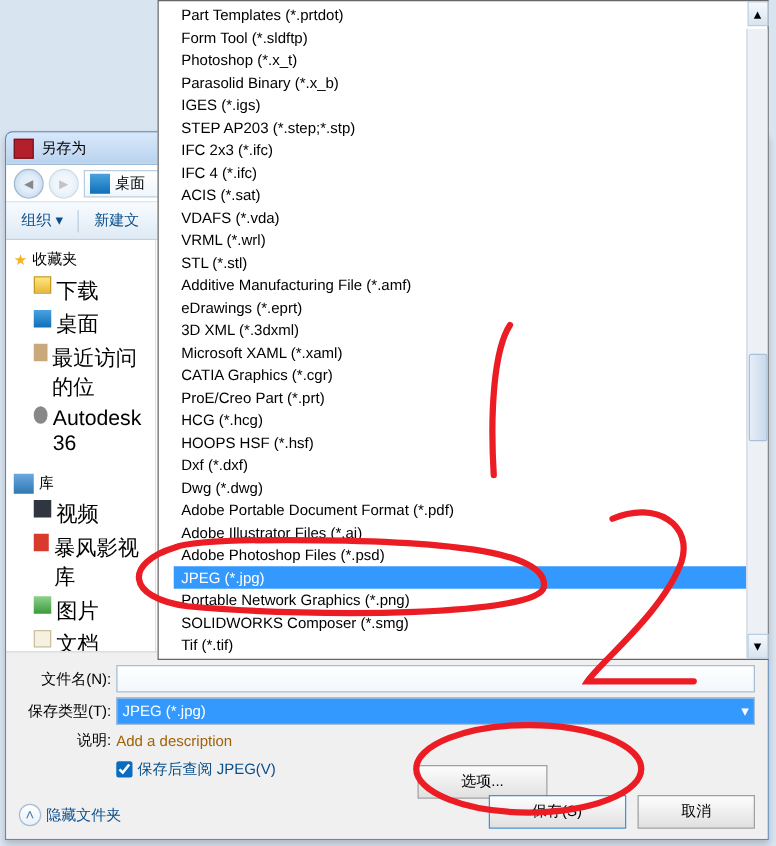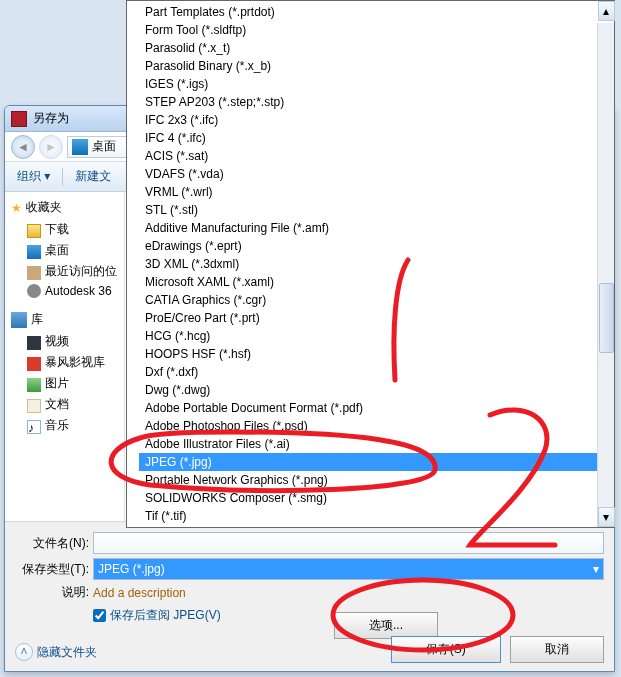--- a/index.html
+++ b/index.html
@@ -30,21 +30,21 @@
   .crumb-icon { width:16px; height:16px; background: linear-gradient(#4aa3e0,#0f6fb8); margin-right:4px;}
   .cmdbar { height:30px; background: linear-gradient(#f7fbff,#dfeaf5); border-bottom:1px solid #c2d2e2; display:flex; align-items:center; padding:0 6px; gap:4px;}
   .cmdbar-item { color:#0a4f8a; padding:4px 6px; }
   .divider { width:1px; height:18px; background:#b9cde0; margin:0 2px;}
 
   .body { display:flex; height: calc(100% - 26px - 30px - 30px - 150px); }
   .sidebar { width:120px; background:#fff; border-right:1px solid #e0e0e0; overflow:hidden; padding:4px 0;}
   .side-sec { margin-bottom:8px; }
   .side-head { display:flex; align-items:center; padding:3px 6px; font-size:12px;}
   .side-head .star { color:#f6b422; margin-right:4px;}
-  .side-item { display:flex; align-items:flex-end; padding:2px 6px 2px 22px; font-size:12px; gap:4px;}
+  .side-item { display:flex; align-items:flex-start; padding:2px 6px 2px 22px; font-size:17px; gap:4px;}
   .side-item .ico { width:14px; height:14px; display:inline-block;}
   .ico-dl { background:linear-gradient(#ffe680,#e8b83a); border:1px solid #c4981c;}
   .ico-desk { background:linear-gradient(#4aa3e0,#0f6fb8);}
   .ico-recent { background:#c9a97c;}
   .ico-auto { background:#888; border-radius:50%;}
   .ico-lib { background:linear-gradient(#6aa8e0,#2f78b3);}
   .ico-baofeng { background:#d83a2c;}
   .ico-video { background:#2f3640;}
   .ico-pic { background:linear-gradient(#8cd28c,#3c9a3c);}
   .ico-doc { background:#f5f0e0; border:1px solid #c9c0a0;}
@@ -210,43 +210,43 @@
       <span class="expander">˄</span>
       <span>隐藏文件夹</span>
     </div>
   </div>
 </div>
 
 <div class="dropdown">
   <div class="dd-list" id="dd-list">
       <div class="dd-item">Part Templates (*.prtdot)</div>
       <div class="dd-item">Form Tool (*.sldftp)</div>
-      <div class="dd-item">Parasolid (*.x_t)</div>
+      <div class="dd-item">Photoshop (*.x_t)</div>
       <div class="dd-item">Parasolid Binary (*.x_b)</div>
       <div class="dd-item">IGES (*.igs)</div>
       <div class="dd-item">STEP AP203 (*.step;*.stp)</div>
       <div class="dd-item">IFC 2x3 (*.ifc)</div>
       <div class="dd-item">IFC 4 (*.ifc)</div>
       <div class="dd-item">ACIS (*.sat)</div>
       <div class="dd-item">VDAFS (*.vda)</div>
       <div class="dd-item">VRML (*.wrl)</div>
       <div class="dd-item">STL (*.stl)</div>
       <div class="dd-item">Additive Manufacturing File (*.amf)</div>
       <div class="dd-item">eDrawings (*.eprt)</div>
       <div class="dd-item">3D XML (*.3dxml)</div>
       <div class="dd-item">Microsoft XAML (*.xaml)</div>
       <div class="dd-item">CATIA Graphics (*.cgr)</div>
       <div class="dd-item">ProE/Creo Part (*.prt)</div>
       <div class="dd-item">HCG (*.hcg)</div>
       <div class="dd-item">HOOPS HSF (*.hsf)</div>
       <div class="dd-item">Dxf (*.dxf)</div>
       <div class="dd-item">Dwg (*.dwg)</div>
       <div class="dd-item">Adobe Portable Document Format (*.pdf)</div>
+      <div class="dd-item">Adobe Illustrator Files (*.ai)</div>
       <div class="dd-item">Adobe Photoshop Files (*.psd)</div>
-      <div class="dd-item">Adobe Illustrator Files (*.ai)</div>
       <div class="dd-item selected">JPEG (*.jpg)</div>
       <div class="dd-item">Portable Network Graphics (*.png)</div>
       <div class="dd-item">SOLIDWORKS Composer (*.smg)</div>
       <div class="dd-item">Tif (*.tif)</div>
     </div>
   <div class="scrollbar">
     <div class="upbtn">▴</div>
     <div class="thumb"></div>
     <div class="dnbtn">▾</div>
   </div>

